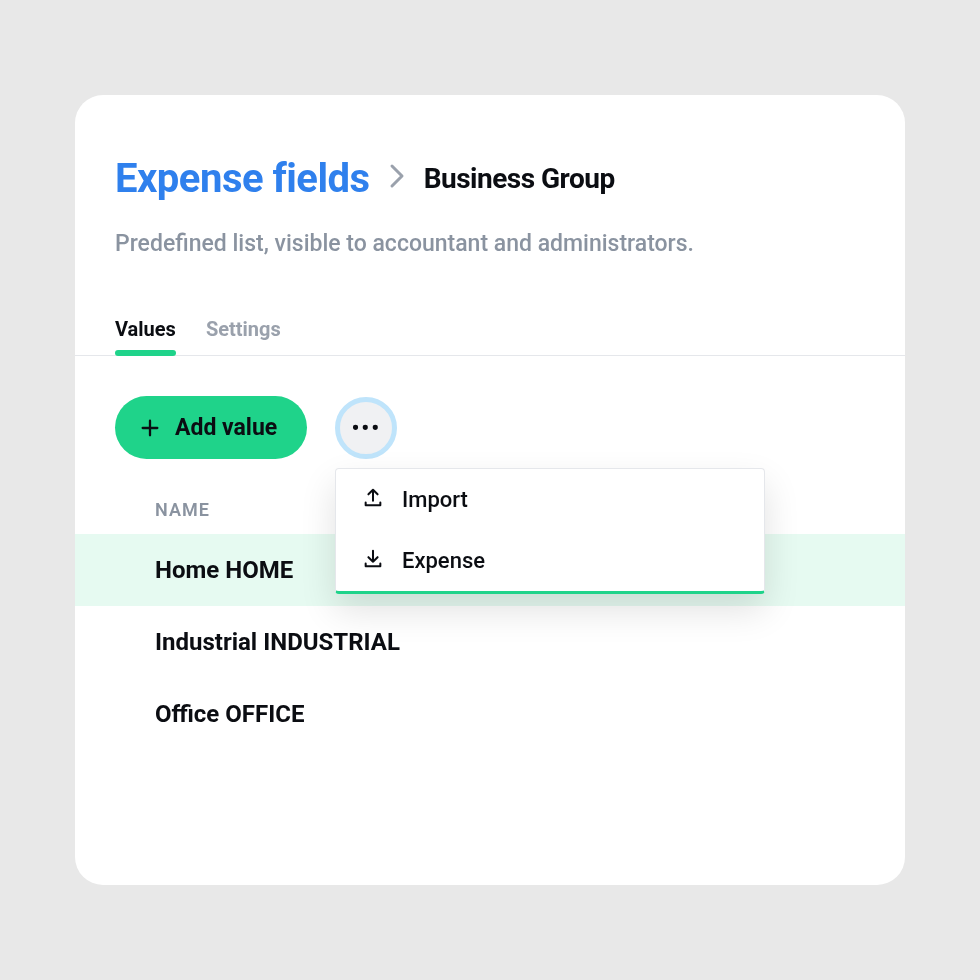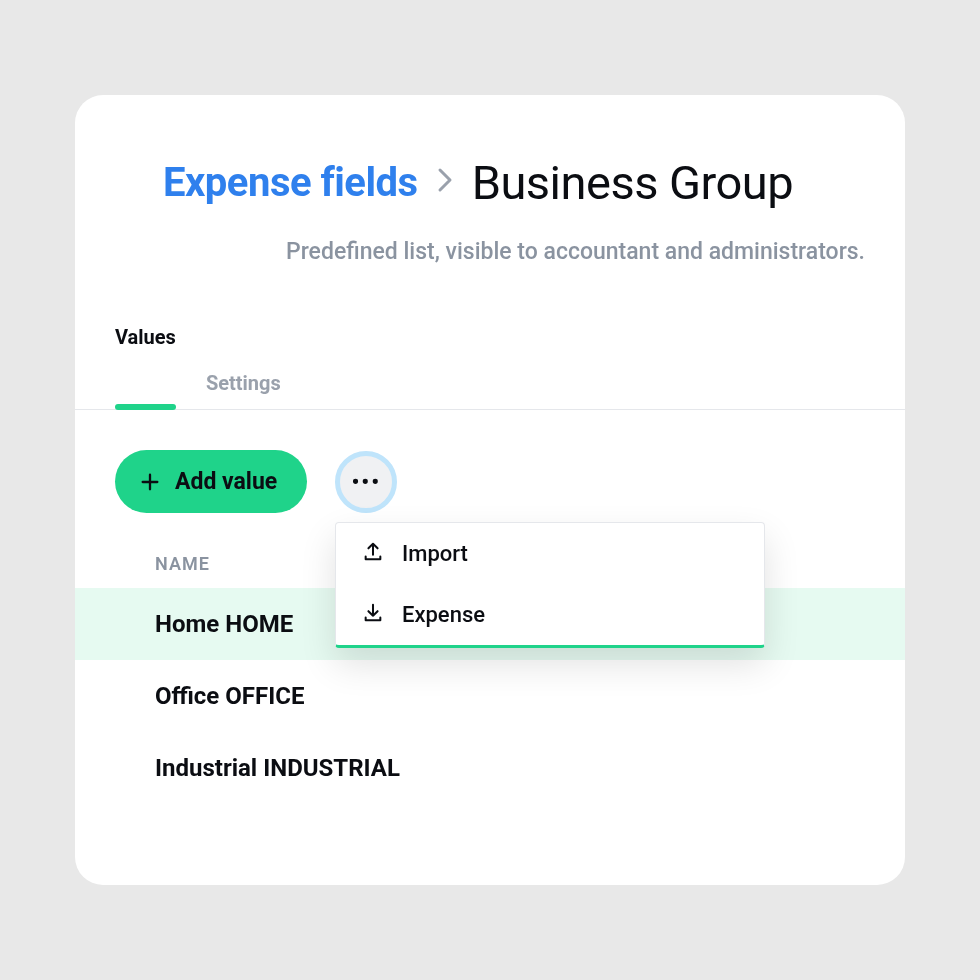--- a/index.html
+++ b/index.html
@@ -24,46 +24,44 @@
       padding: 60px 0 0 0;
       position: relative;
       overflow: hidden;
     }
     .breadcrumb {
       display: flex;
       align-items: center;
       gap: 18px;
       padding: 0 40px;
       margin-bottom: 28px;
-      margin-left: 48px;
     }
     .breadcrumb-link {
       color: #2F80ED;
       font-size: 40px;
       font-weight: 700;
       letter-spacing: -0.5px;
     }
     .breadcrumb-sep {
       color: #9aa1ac;
       font-size: 32px;
       font-weight: 400;
     }
     .breadcrumb-current {
       color: #0b0d12;
-      font-size: 47px;
-      font-weight: 400;
+      font-size: 28px;
+      font-weight: 700;
       letter-spacing: -0.5px;
     }
     .subtitle {
       color: #8a93a0;
       font-size: 23px;
       font-weight: 500;
       padding: 0 40px;
       margin-bottom: 60px;
-      text-align: right;
     }
     .tabs {
       display: flex;
       gap: 30px;
       padding: 0 40px;
       border-bottom: 1px solid #e5e7eb;
     }
     .tab {
       font-size: 20px;
       font-weight: 700;
@@ -79,21 +77,20 @@
       position: absolute;
       left: 0;
       right: 0;
       bottom: -1px;
       height: 6px;
       background: #1fd38a;
       border-radius: 3px;
     }
     .tab.inactive {
       color: #9aa1ac;
-      margin-top: 46px;
     }
     .toolbar {
       display: flex;
       align-items: center;
       gap: 28px;
       padding: 40px 40px 30px 40px;
       position: relative;
     }
     .add-btn {
       background: #1fd38a;
@@ -217,16 +214,16 @@
           <path d="M4 17 V20 H20 V17" stroke="#0b0d12" stroke-width="2.2" fill="none" stroke-linecap="round" stroke-linejoin="round"></path>
         </svg>
         <span>Expense</span>
       </div>
     </div>
   </div>
 
   <div class="table-header">NAME</div>
 
   <div class="table-row highlighted">Home HOME</div>
+  <div class="table-row">Industrial INDUSTRIAL</div>
   <div class="table-row">Office OFFICE</div>
-  <div class="table-row">Industrial INDUSTRIAL</div>
 
 </div>
 
 </body></html>

